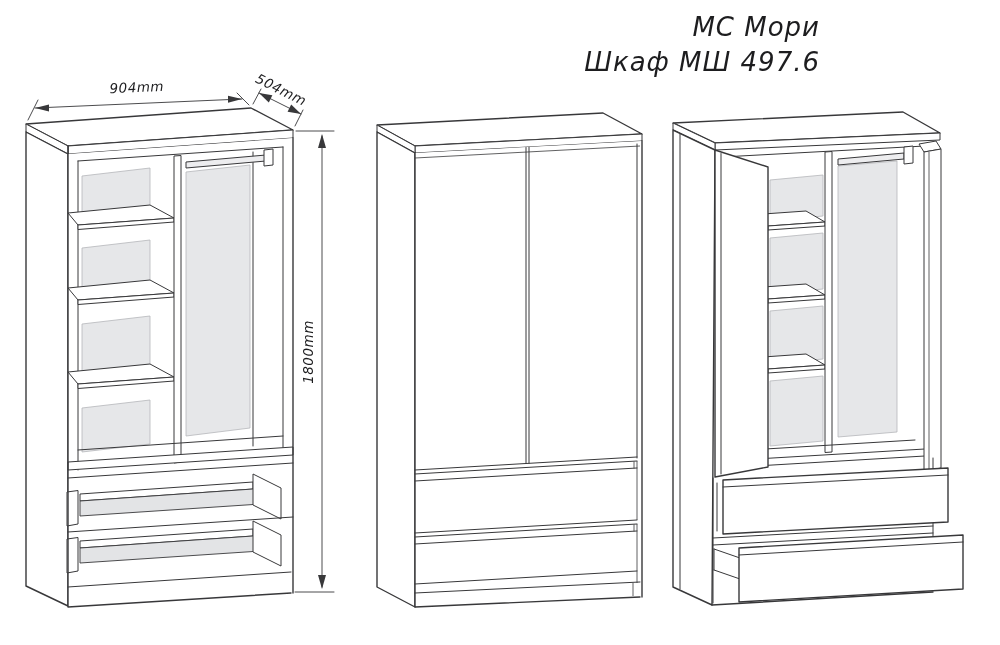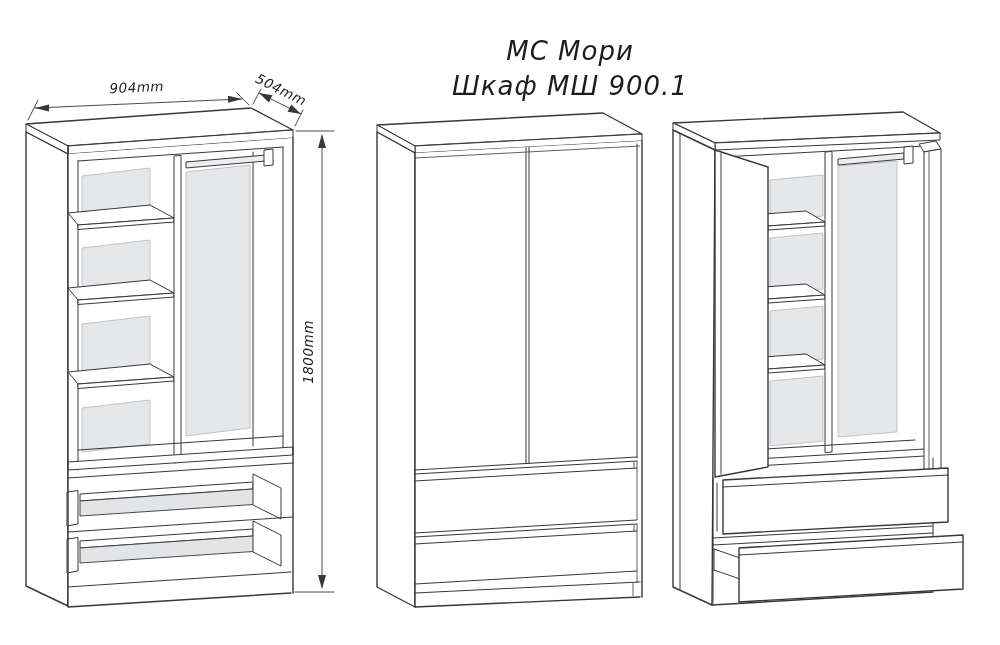--- a/index.html
+++ b/index.html
@@ -2,23 +2,23 @@
 <html style="--line: #38383a; --gray: #e6e7e9; --gbot: #e3e4e6; --rod: #ededef; --text: #1d1d1f; --bg: #ffffff;"><head>
 <meta charset="utf-8">
 <style>
   :root{
     --line:#38383a; --gray:#e6e7e9; --gray-line:#b5b6ba;
     --rod:#ededef; --gbot:#e3e4e6; --text:#1d1d1f; --bg:#ffffff;
   }
   html,body{margin:0;padding:0;background:var(--bg);}
   .page{position:relative;width:1000px;height:645px;background:var(--bg);
         font-family:"DejaVu Sans",sans-serif;overflow:hidden;}
-  .title{position:absolute;left:320px;top:10px;width:500px;text-align:center;
+  .title{position:absolute;left:320px;top:10px;width:500px;text-align:right;
          font-style:italic;font-size:26px;line-height:35px;letter-spacing:1px;
-         color:var(--text);margin-top:24px;}
+         color:var(--text);}
   svg{position:absolute;left:0;top:0;}
   .ln  {fill:none;stroke:var(--line);stroke-width:1;stroke-linejoin:round;stroke-linecap:round;}
   .lnt {fill:none;stroke:var(--line);stroke-width:.8;stroke-linejoin:round;}
   .ln2 {fill:none;stroke:var(--line);stroke-width:1.4;stroke-linejoin:round;stroke-linecap:round;}
   .w   {fill:#fff;stroke:var(--line);stroke-width:1;stroke-linejoin:round;}
   .w2  {fill:#fff;stroke:var(--line);stroke-width:1.4;stroke-linejoin:round;}
   .bg  {fill:#fff;stroke:none;}
   .g   {fill:var(--gray);stroke:var(--gray-line);stroke-width:.8;}
   .gb  {fill:var(--gbot);stroke:var(--line);stroke-width:.9;stroke-linejoin:round;}
   .rod {fill:var(--rod);stroke:var(--line);stroke-width:1;}
@@ -27,21 +27,21 @@
   .dimtxt{font-family:"DejaVu Sans",sans-serif;font-style:italic;font-size:13.5px;
           fill:var(--text);letter-spacing:.5px;}
 </style>
 </head>
 <body>
 
 <div class="page">
 
   <div class="title">
     <div>МС Мори</div>
-    <div>Шкаф МШ 900.1</div>
+    <div>Шкаф МШ 497.6</div>
   </div>
 
   <svg width="1000" height="645" viewBox="0 0 1000 645">
 
     <g>
 
       <path class="w2" d="M26,124 L251,108 L293,130 L68,146 Z"></path>
       <path class="w" d="M68,146 L293,130 L293,138 L68,154 Z"></path>
       <path class="w" d="M26,124 L68,146 L68,154 L26,132 Z"></path>
       <path class="w2" d="M26,132 L68,154 L68,606 L26,586 Z"></path>

